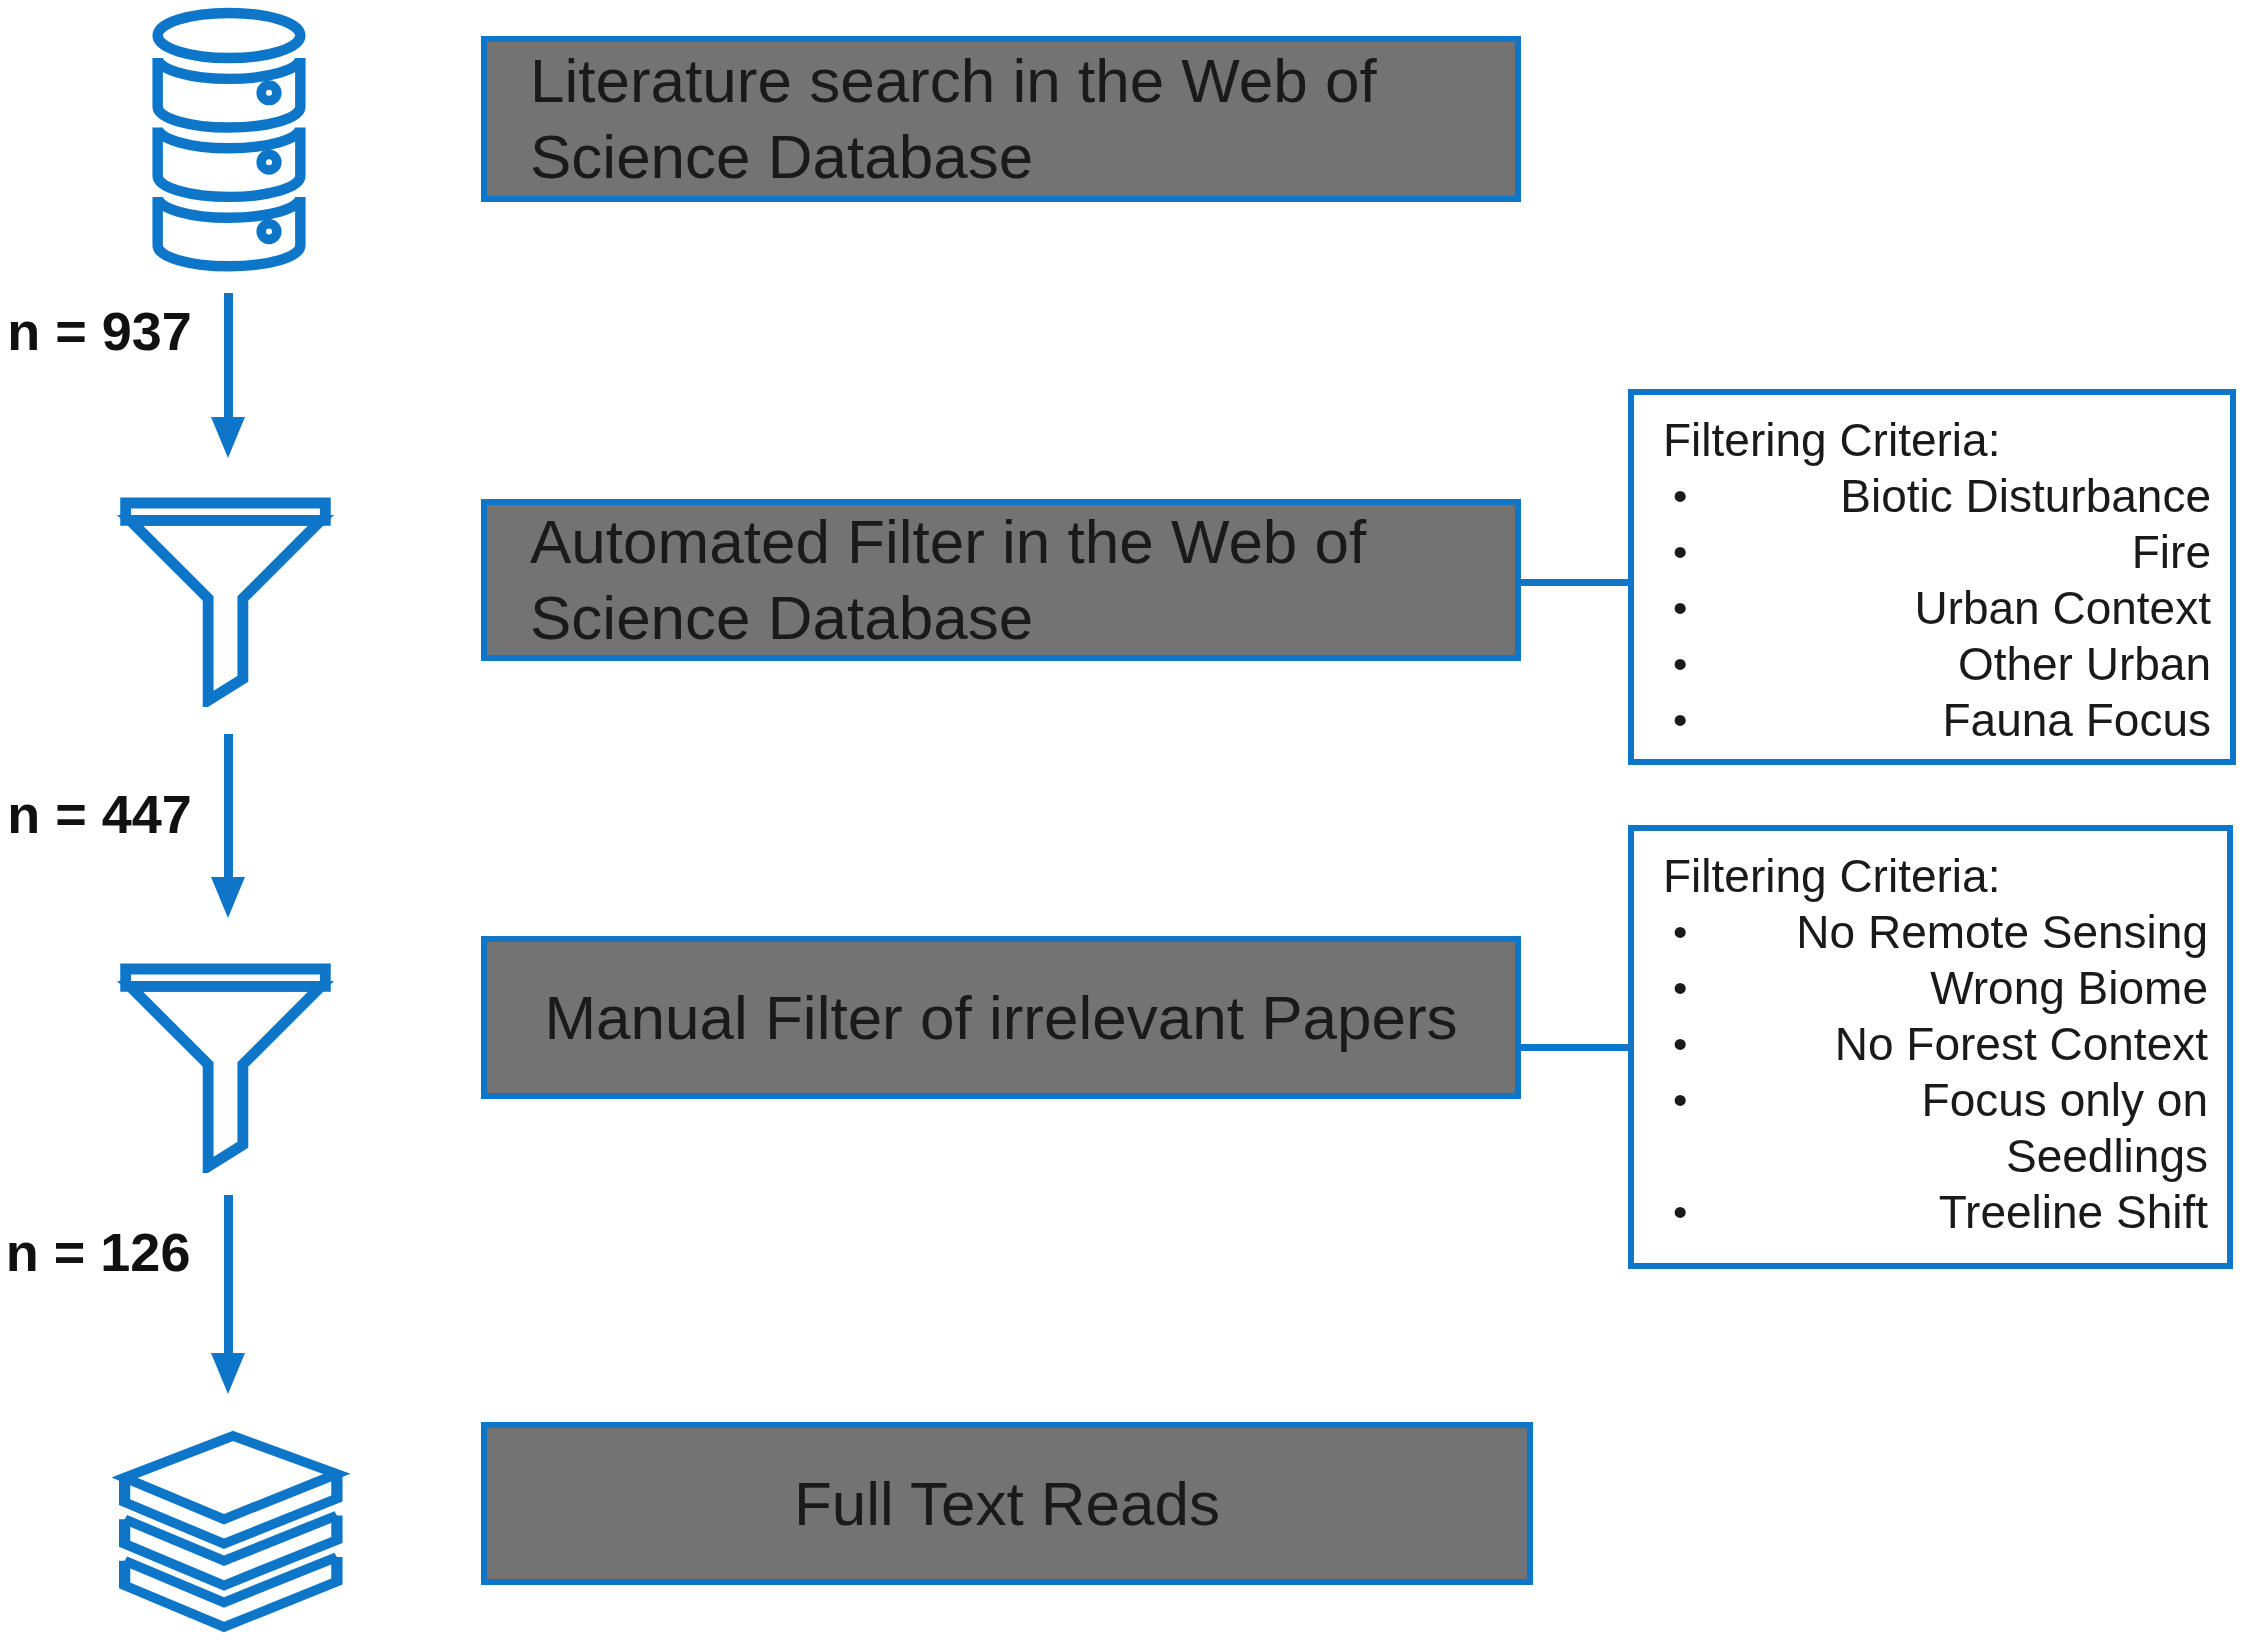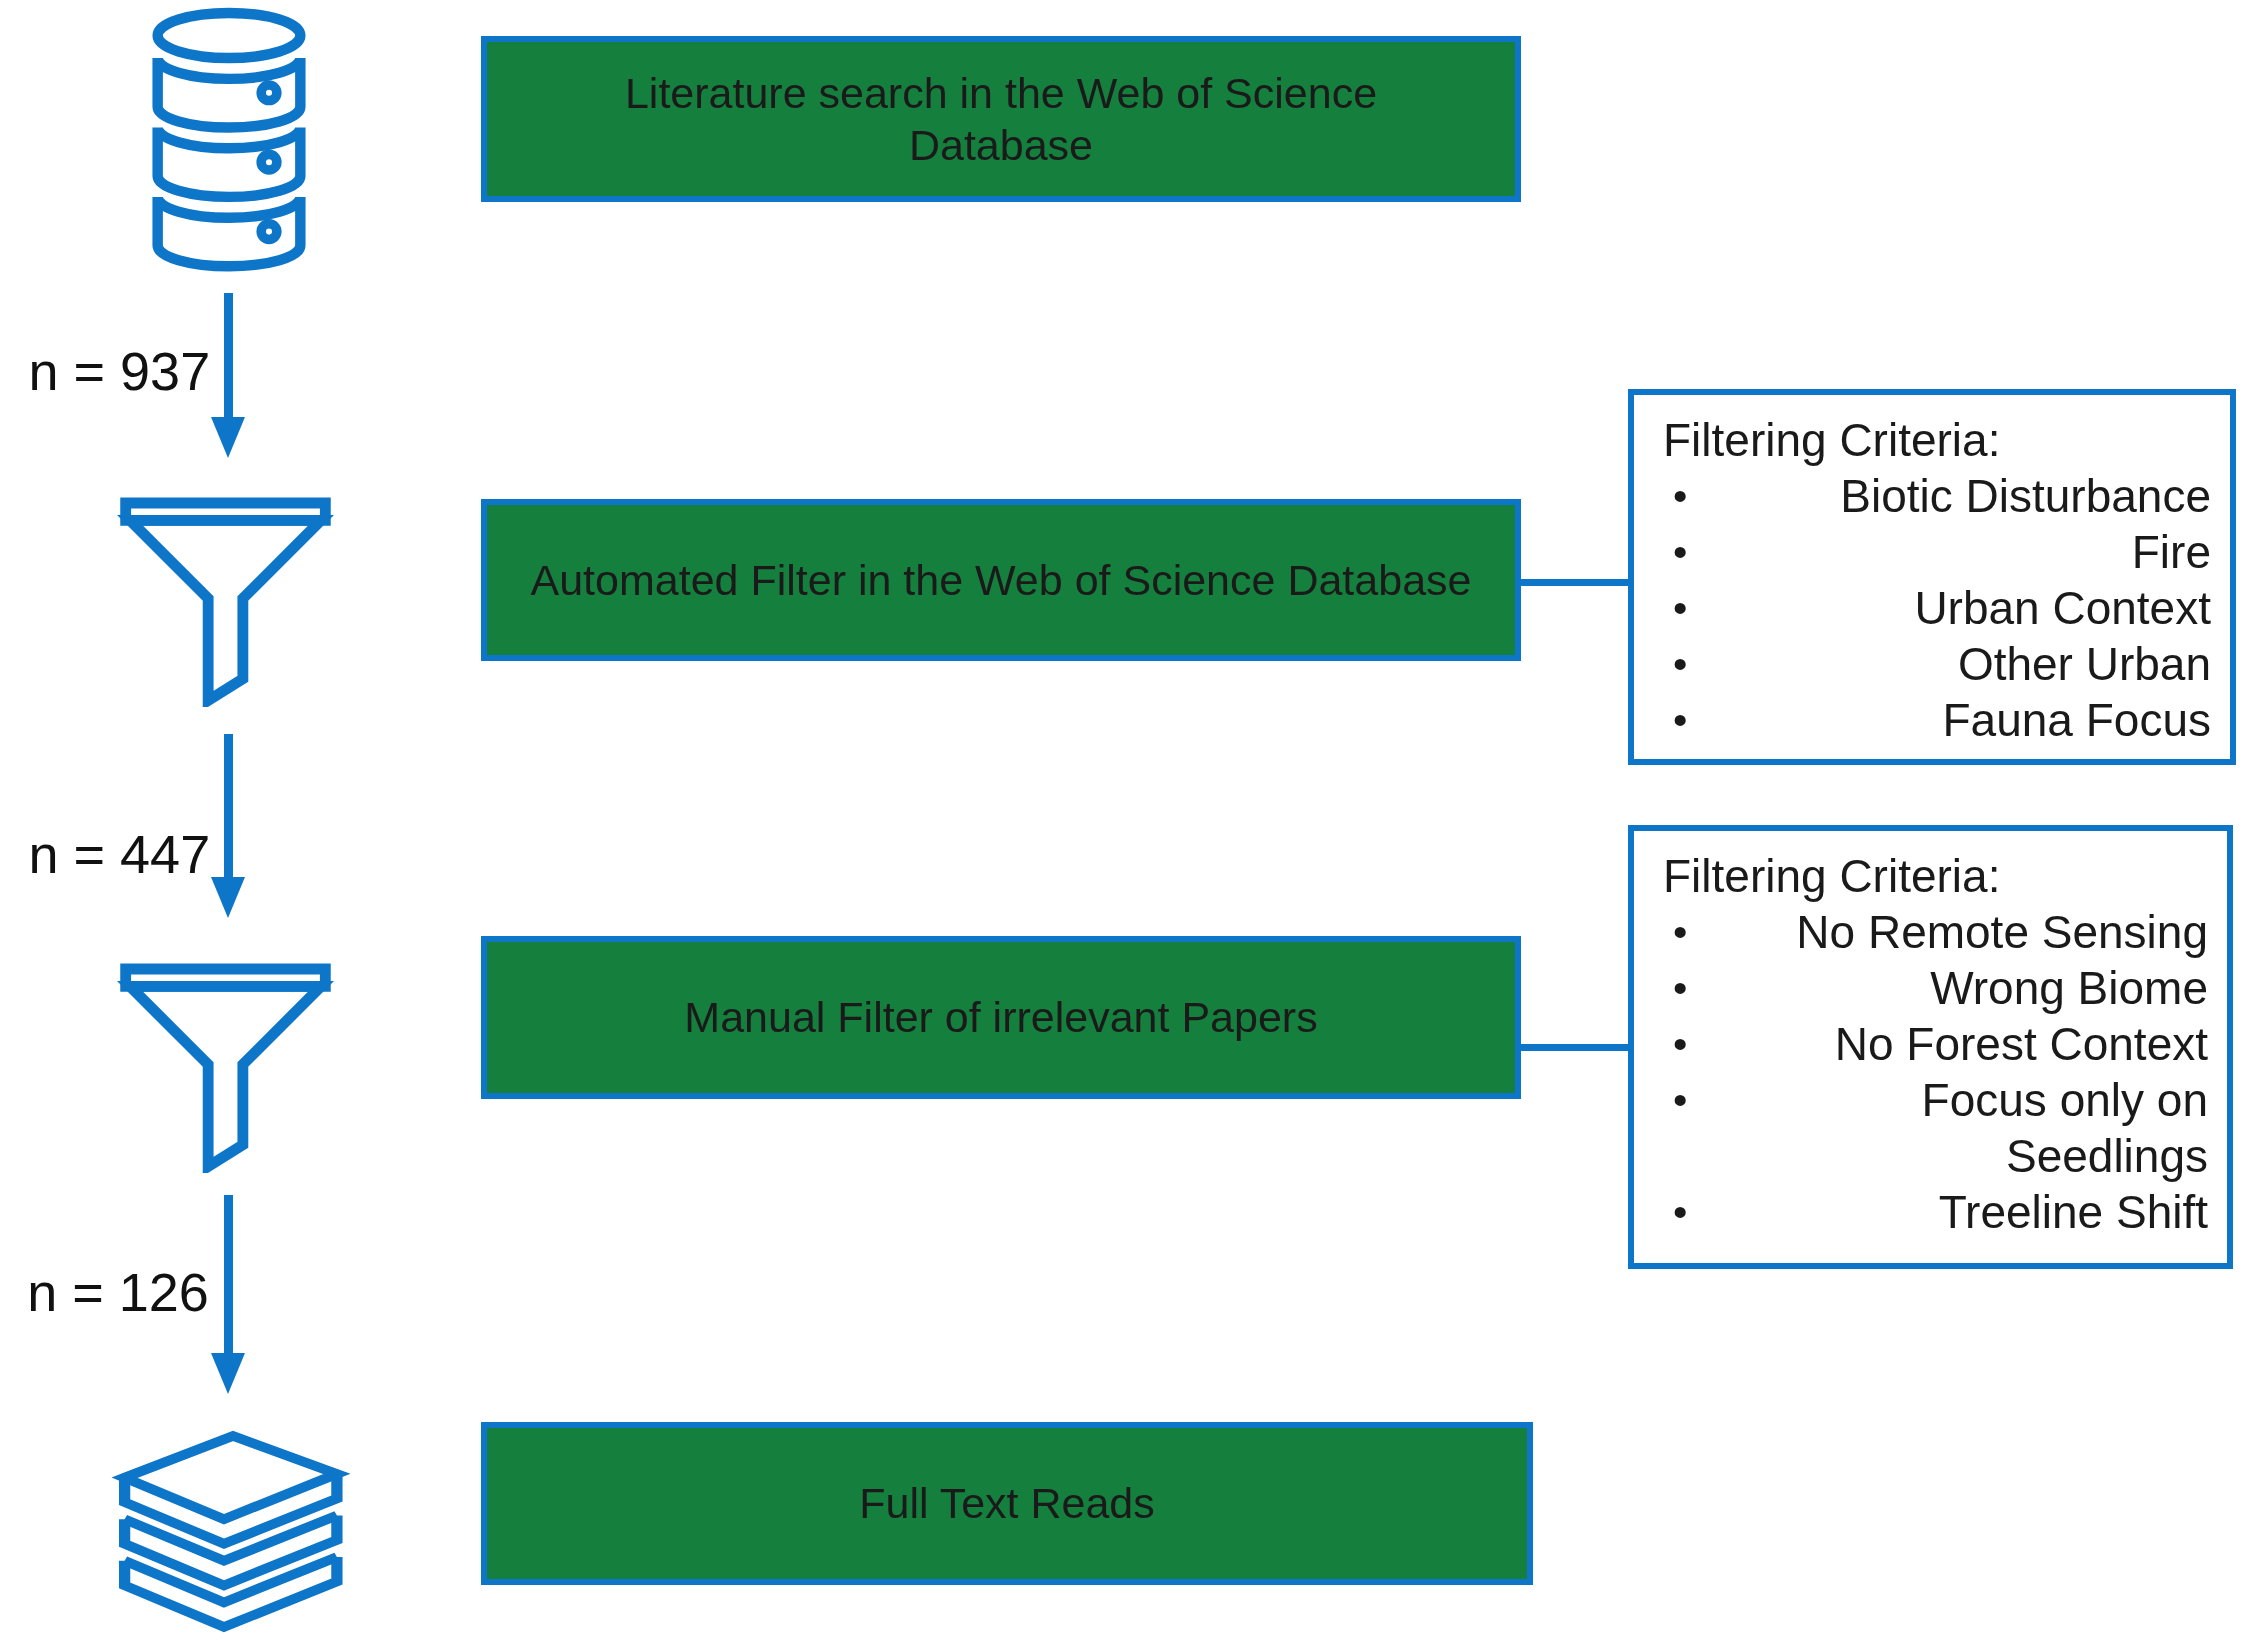--- a/index.html
+++ b/index.html
@@ -8,24 +8,23 @@
     position:relative;
     width:2250px;height:1648px;
     background:#ffffff;
     font-family:"Liberation Sans", sans-serif;
     color:#000000;
     overflow:hidden;
   }
   .flow-box{
     position:absolute;
     border:6.5px solid #0e76c8;
-    background:#15803d;
+    background:#737373;
     display:flex;align-items:center;justify-content:center;
-    text-align:center;
-    font-size:43px;line-height:1.22;
+    font-size:62px;line-height:1.22;
     color:#1a1a1a;
     padding:0 43px;
   }
   .crit-box{
     position:absolute;
     border:6.5px solid #0e76c8;
     background:#ffffff;
     font-size:46px;line-height:56px;
     color:#1a1a1a;
     padding:17.4px 19px 13px 29px;
@@ -33,25 +32,24 @@
   .crit-title{line-height:56px;}
   .crit-item{display:flex;align-items:flex-start;}
   .crit-item .bullet{
     width:69px;flex:0 0 69px;
     padding-left:10px;
     font-size:41px;line-height:56px;
   }
   .crit-item .crit-text{flex:1;line-height:56px;text-align:right;}
   .count-label{
     position:absolute;
-    font-size:54px;font-weight:400;
+    font-size:54px;font-weight:700;
     color:#111111;
-    text-align:right;
+    text-align:left;
     white-space:nowrap;
-    margin-top:40px;
   }
   .vline{position:absolute;width:8.7px;background:#0e76c8;}
   .arrow-head{
     position:absolute;width:0;height:0;
     border-left:17.4px solid transparent;
     border-right:17.4px solid transparent;
     border-top:41px solid #0e76c8;
   }
   .hline{position:absolute;height:7.2px;background:#0e76c8;}
   .icon{position:absolute;}

